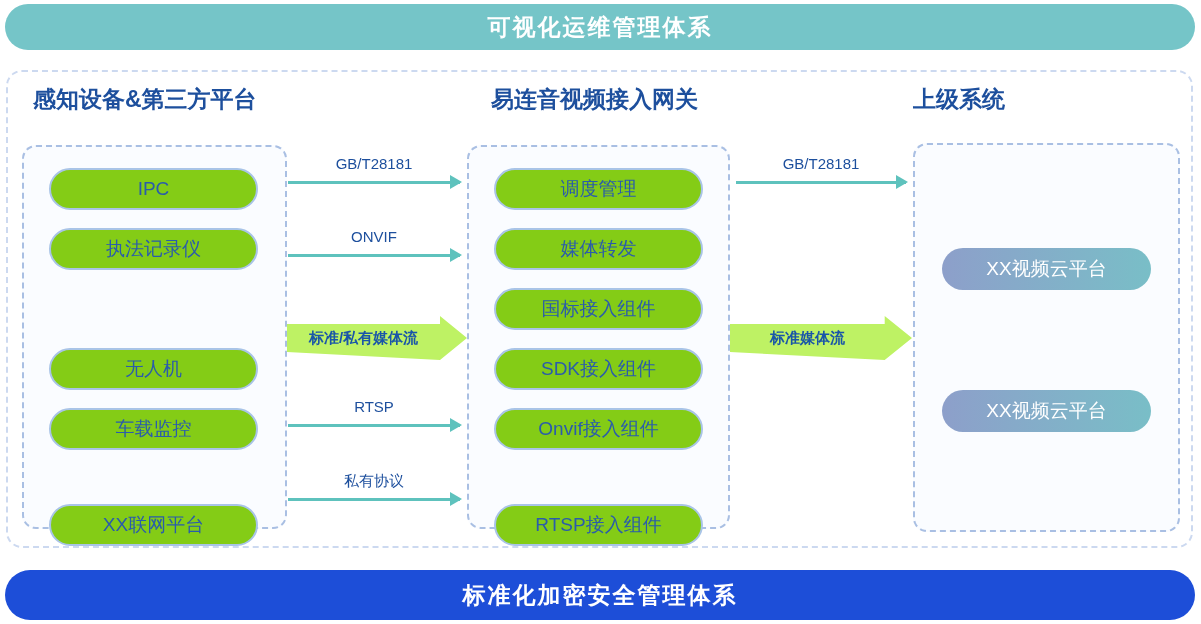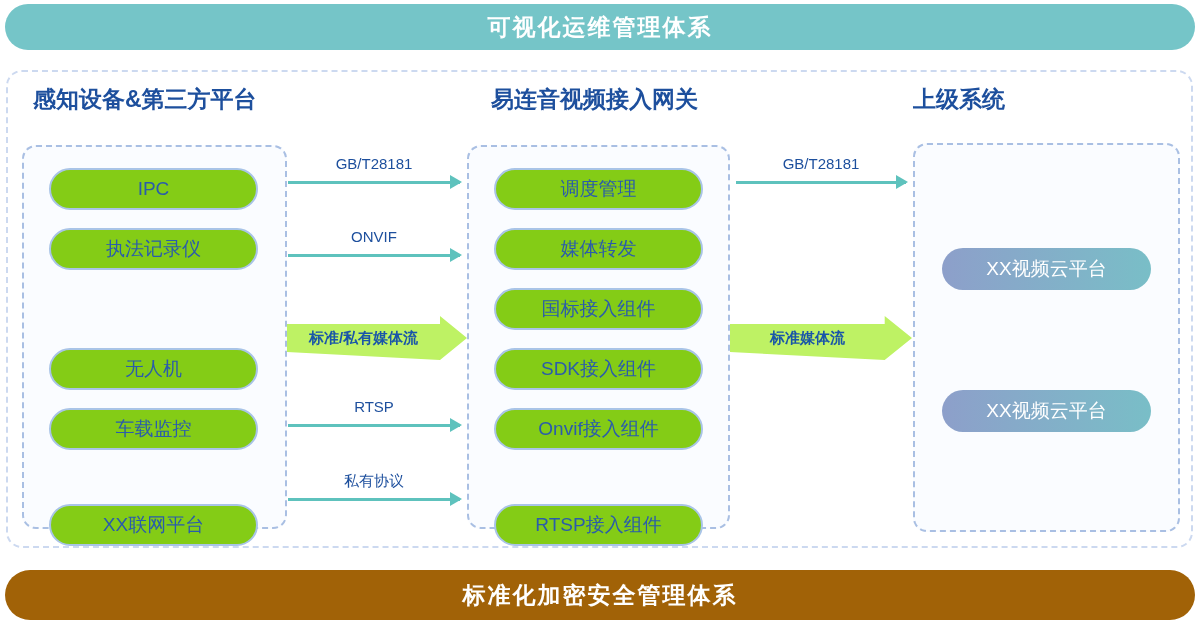--- a/index.html
+++ b/index.html
@@ -23,21 +23,21 @@
     display: flex;
     align-items: center;
     justify-content: center;
     color: #ffffff;
     font-size: 23px;
     font-weight: bold;
     letter-spacing: 2px;
     border-radius: 25px;
   }
   .banner-top   { top: 4px;   height: 46px; background: #75c5c8; }
-  .banner-bottom{ top: 570px; height: 50px; background: #a16207; }
+  .banner-bottom{ top: 570px; height: 50px; background: #1d4ed8; }
 
   
   .main-box {
     position: absolute;
     left: 6px; top: 70px;
     width: 1183px; height: 474px;
     border: 2px dashed #ccd9f0;
     border-radius: 16px;
     background: #ffffff;
   }

